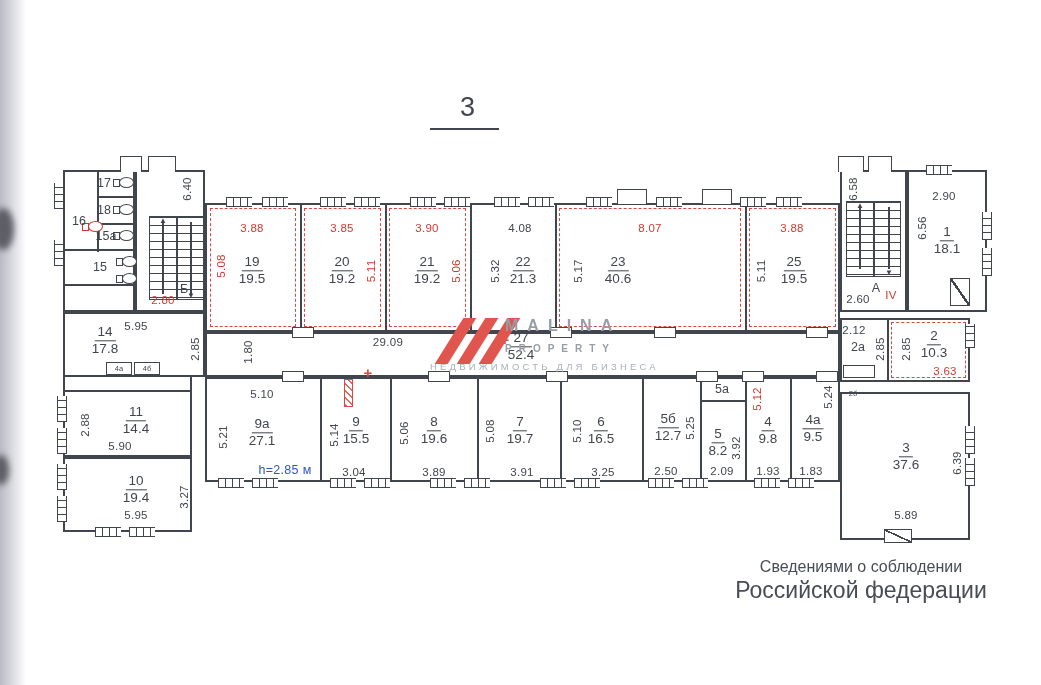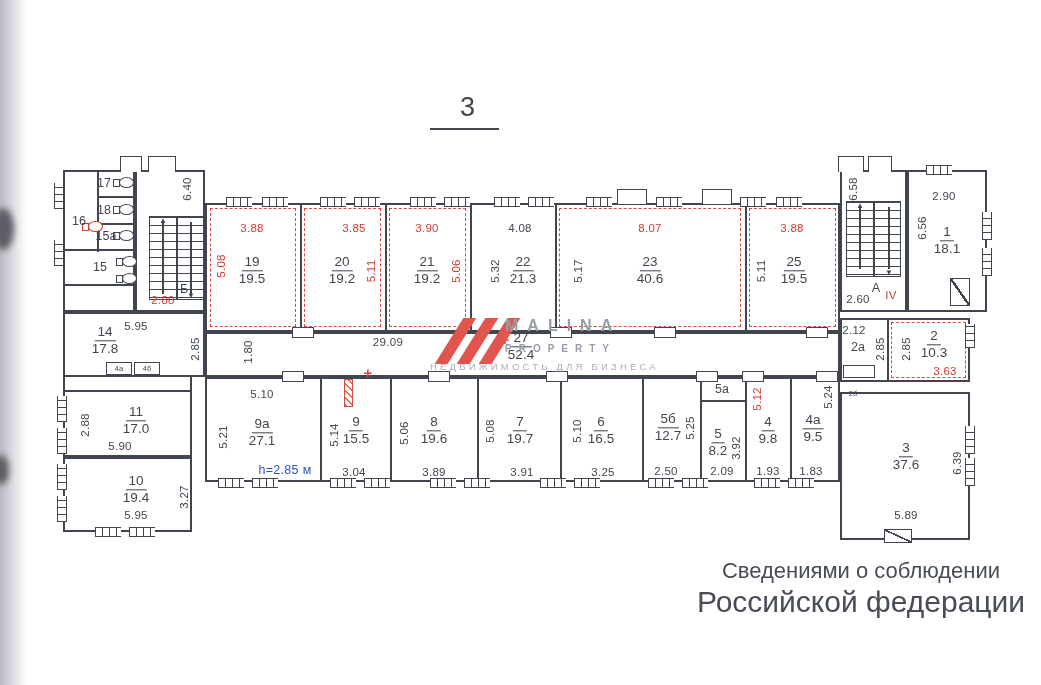--- a/index.html
+++ b/index.html
@@ -28,24 +28,24 @@
 .wc::before{content:"";position:absolute;left:-7px;top:1px;width:5px;height:6px;border:1.3px solid #41454d;background:#fff}
 .wc.redwc{border-color:#cf3a30}.wc.redwc::before{border-color:#cf3a30}
 .redhatch{position:absolute;border:1px solid #d9493e;background:repeating-linear-gradient(45deg,#e2675f 0 1.8px,#fff 1.8px 5px)}
 .rmark{position:absolute;transform:translate(-50%,-50%);color:#d9493e;font-size:15px;font-weight:bold}
 .wm{position:absolute;color:#979da6;font-weight:bold;white-space:nowrap}
 .stripe{position:absolute;width:13px;height:46px;background:#e0564e;transform:skewX(-32deg)}
 .title{position:absolute;left:430px;top:92px;font-size:27px;letter-spacing:2px;color:#42464e;display:flex;align-items:flex-start;white-space:nowrap}
 .title .tnum{border-bottom:2.4px solid #42464e;padding:0 22px 5px 30px}
 .title .tword{padding-left:8px}
 .disc{position:absolute;left:693px;top:558px;width:336px;text-align:center;color:#474c55;line-height:1.18}
-.disc .d1{font-size:22px}
+.disc .d1{font-size:16px}
 .disc .d2{font-size:14.5px}
 .disc .d3{font-size:20px}
-.disc .d4{font-size:30px}
+.disc .d4{font-size:23px}
 .disc .d5{font-size:16.5px;margin-top:2px}
 .scanl{position:absolute;left:0;top:0;width:26px;height:685px;background:linear-gradient(90deg,#b9bac4,rgba(255,255,255,0))}
 .blob{position:absolute;background:#5e5e66;border-radius:50%;filter:blur(3px)}
 </style>
 </head>
 <body>
 
 <div id="plan">
 
   <i class="scanl"></i>
@@ -214,21 +214,21 @@
       <span class="ar">18.1</span>
     </div>
 
   <span class="lbl red" style="left:252px;top:228px">3.88</span>
   <span class="lbl v red" style="left:221px;top:266px">5.08</span>
   <div class="room red" style="left:252px;top:271px">
       <span class="num">19</span>
       <span class="ar">19.5</span>
     </div>
 
-  <span class="lbl red" style="left:354px;top:228px">3.85</span>
+  <span class="lbl red" style="left:342px;top:228px">3.85</span>
   <div class="room red" style="left:342px;top:271px">
       <span class="num">20</span>
       <span class="ar">19.2</span>
     </div>
   <span class="lbl v red" style="left:371px;top:271px">5.11</span>
 
   <span class="lbl red" style="left:427px;top:228px">3.90</span>
   <div class="room red" style="left:427px;top:271px">
       <span class="num">21</span>
       <span class="ar">19.2</span>
@@ -237,21 +237,21 @@
 
   <span class="lbl" style="left:520px;top:228px">4.08</span>
   <span class="lbl v" style="left:495px;top:271px">5.32</span>
   <div class="room" style="left:523px;top:271px">
       <span class="num">22</span>
       <span class="ar">21.3</span>
     </div>
 
   <span class="lbl red" style="left:650px;top:228px">8.07</span>
   <span class="lbl v" style="left:578px;top:271px">5.17</span>
-  <div class="room red" style="left:650px;top:271px">
+  <div class="room red" style="left:618px;top:271px">
       <span class="num">23</span>
       <span class="ar">40.6</span>
     </div>
 
   <span class="lbl red" style="left:792px;top:228px">3.88</span>
   <span class="lbl v" style="left:761px;top:271px">5.11</span>
   <div class="room red" style="left:794px;top:271px">
       <span class="num">25</span>
       <span class="ar">19.5</span>
     </div>
@@ -266,21 +266,21 @@
   <div class="room red" style="left:105px;top:341px">
       <span class="num">14</span>
       <span class="ar">17.8</span>
     </div>
   <span class="lbl" style="left:136px;top:326px">5.95</span>
   <span class="lbl v" style="left:195px;top:349px">2.85</span>
 
   <span class="lbl v" style="left:85px;top:425px">2.88</span>
   <div class="room" style="left:136px;top:421px">
       <span class="num">11</span>
-      <span class="ar">17.0</span>
+      <span class="ar">14.4</span>
     </div>
   <span class="lbl" style="left:120px;top:446px">5.90</span>
   <div class="room" style="left:136px;top:490px">
       <span class="num">10</span>
       <span class="ar">19.4</span>
     </div>
   <span class="lbl v" style="left:184px;top:497px">3.27</span>
   <span class="lbl" style="left:136px;top:515px">5.95</span>
 
   <span class="lbl" style="left:262px;top:394px">5.10</span>

